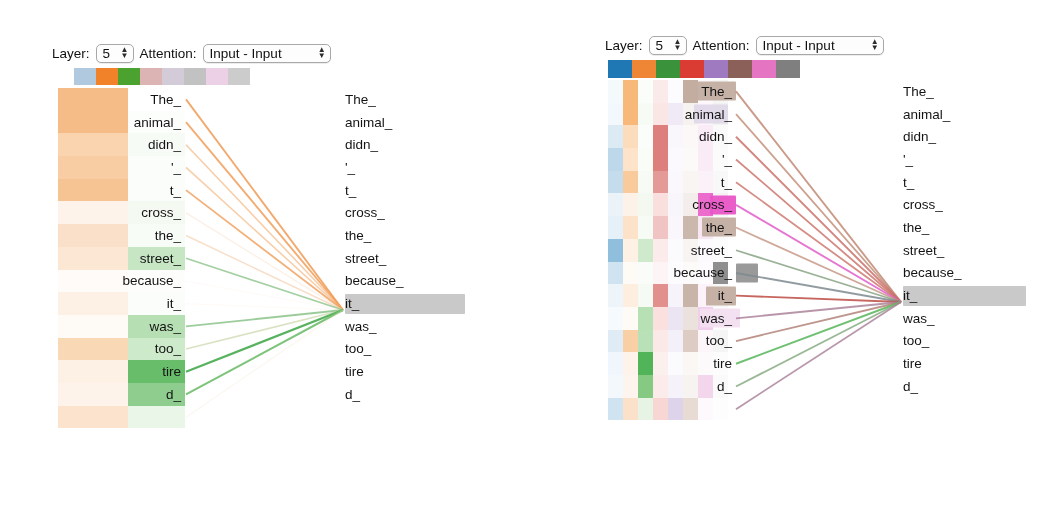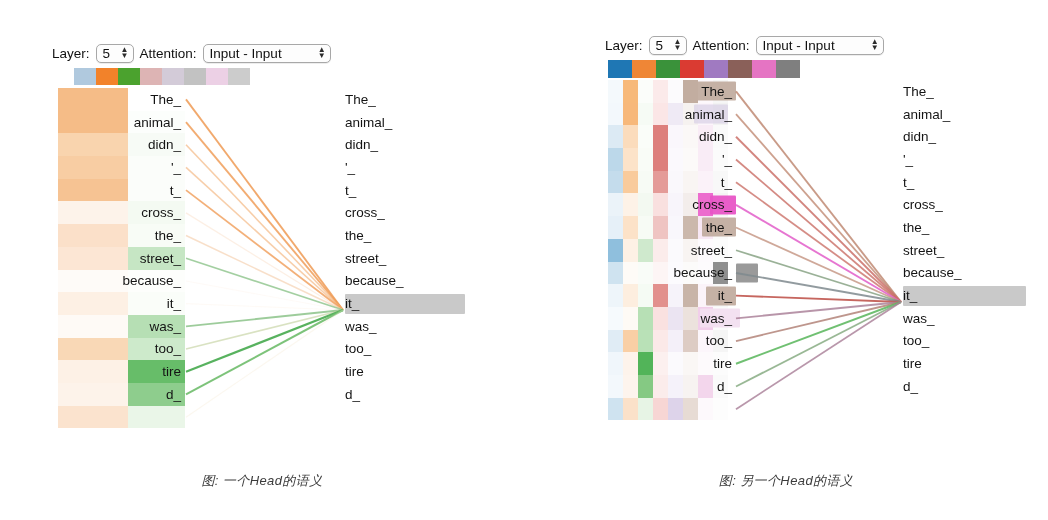--- a/index.html
+++ b/index.html
@@ -233,21 +233,20 @@
         <span class="txt">too_</span>
       </div>
       <div class="tok tok-left-align" style="height: 22.7px; padding-right: 0px; padding-left: 0px;">
         <span class="txt">tire</span>
       </div>
       <div class="tok tok-left-align" style="height: 22.7px; padding-right: 0px; padding-left: 0px;">
         <span class="txt">d_</span>
       </div>
     </div>
 
-  <div class="caption" style="left:0;top:472px;">图: 一个Head的语义</div>
 </div>
 
 <div class="panel" id="panel-right">
 
   <div class="controls" id="ctl-right" style="left:81px;top:36px;">
     <span class="ctl-label">Layer:</span>
     <span class="select-box" style="min-width:38px;">
       <span class="val">5</span>
       <span class="spin">
         <span>▲</span>
@@ -523,14 +522,13 @@
         <span class="txt">too_</span>
       </div>
       <div class="tok tok-left-align" style="height: 22.7px; padding-right: 0px; padding-left: 0px;">
         <span class="txt">tire</span>
       </div>
       <div class="tok tok-left-align" style="height: 22.7px; padding-right: 0px; padding-left: 0px;">
         <span class="txt">d_</span>
       </div>
     </div>
 
-  <div class="caption" style="left:0;top:472px;">图: 另一个Head的语义</div>
 </div>
 
 </body></html>

